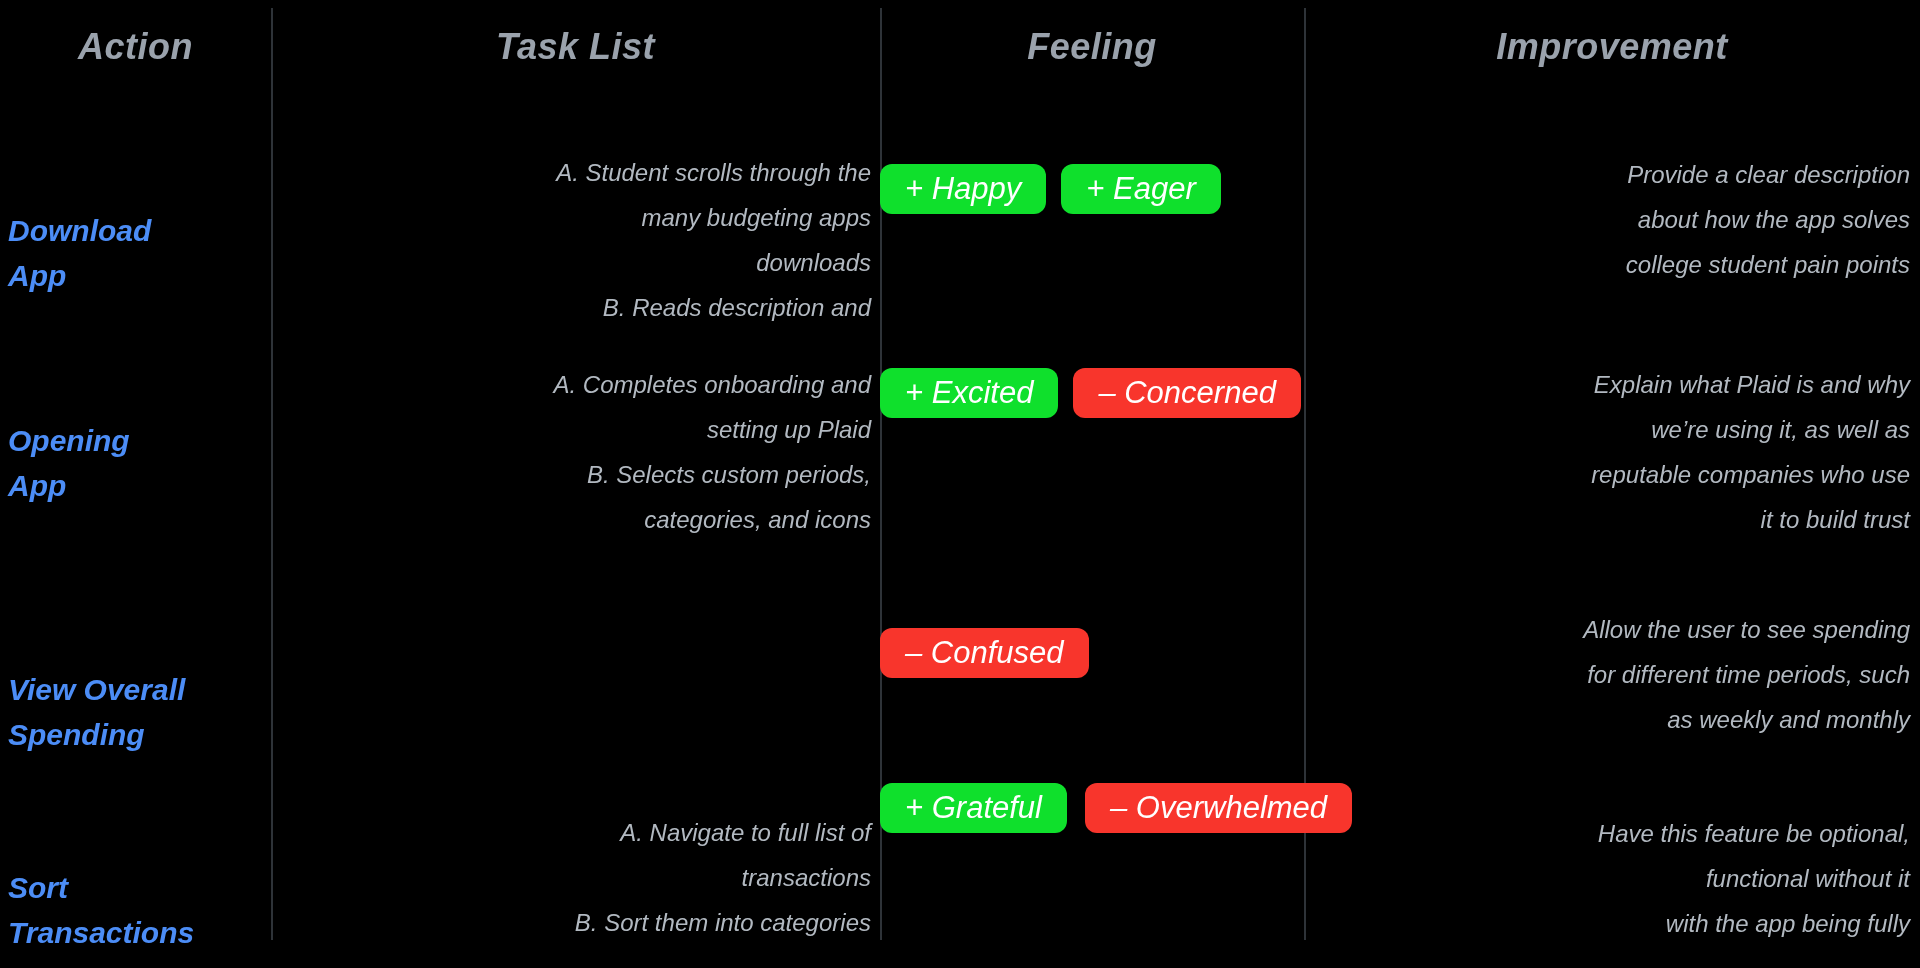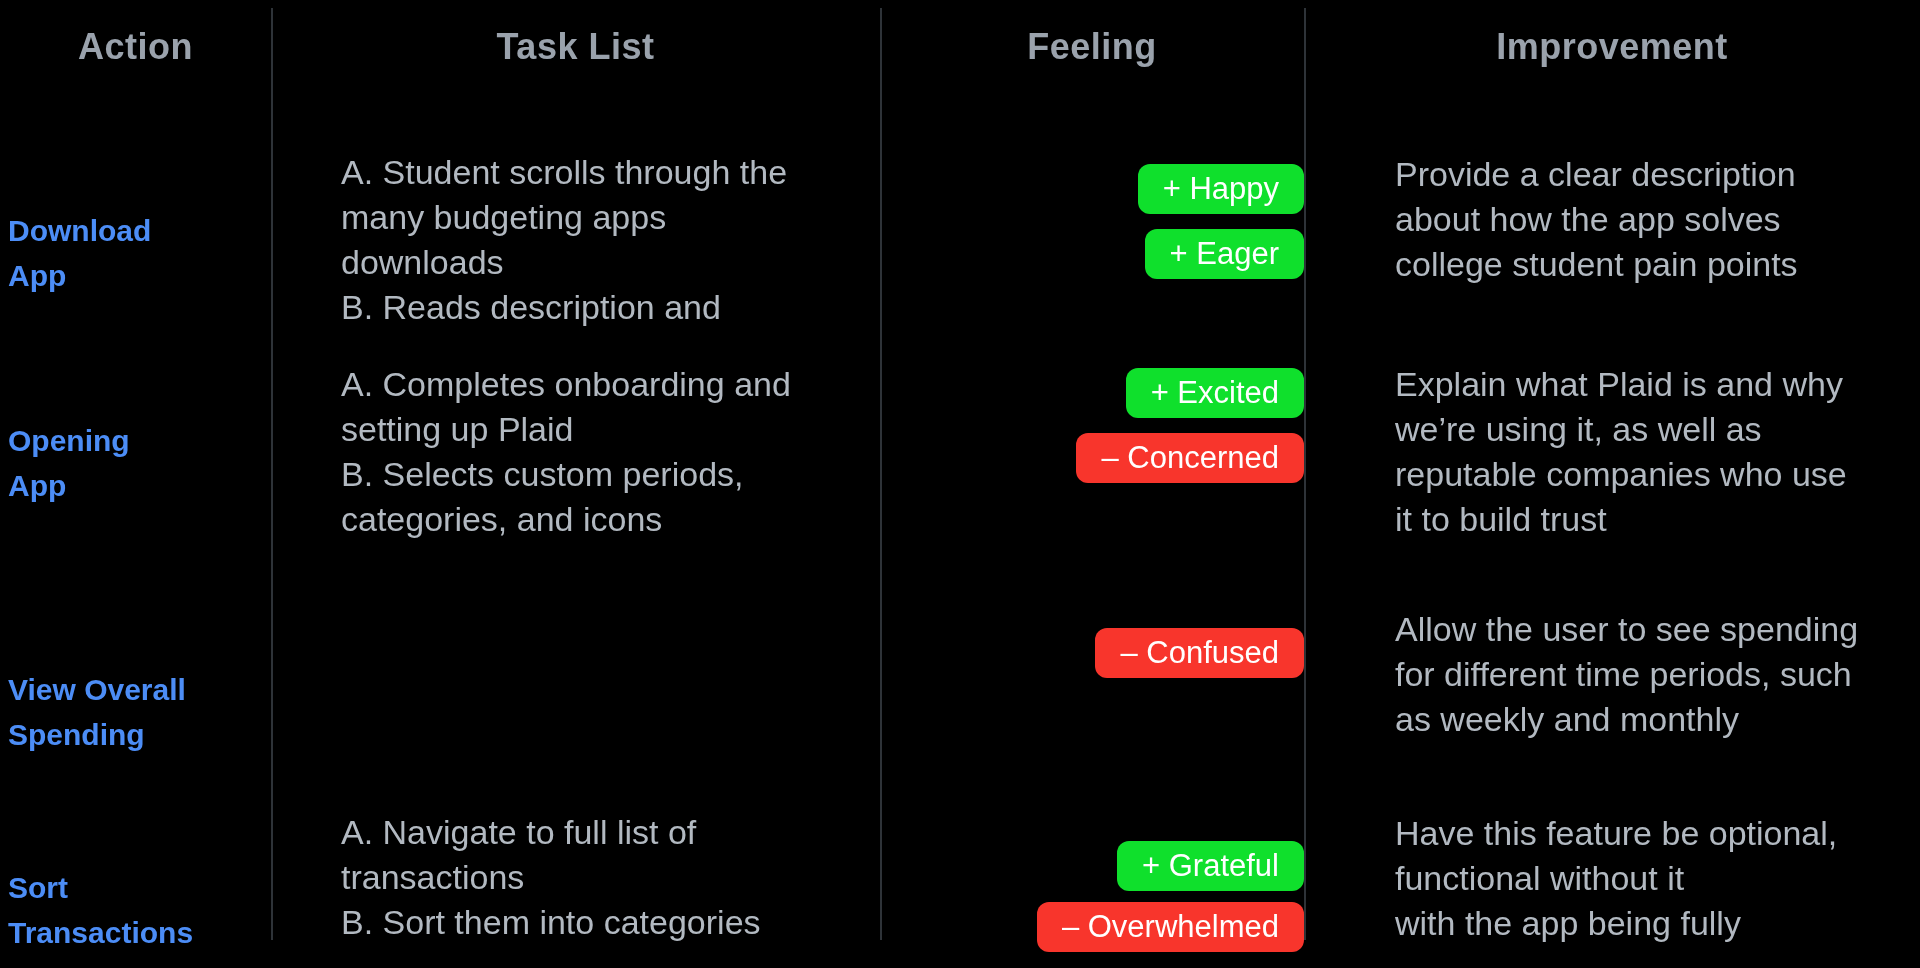--- a/index.html
+++ b/index.html
@@ -7,20 +7,21 @@
     padding: 0;
     background: #000000;
     font-family: "Liberation Sans", sans-serif;
   }
   .canvas {
     position: relative;
     width: 1920px;
     height: 968px;
     background: var(--bg, #000);
     overflow: hidden;
+    font-style: italic;
   }
   .divider {
     position: absolute;
     top: 8px;
     width: 2px;
     height: 932px;
     background: var(--divider, #2e3338);
   }
   .col-header {
     position: absolute;
@@ -36,33 +37,34 @@
     left: 8px;
     width: 255px;
     font-size: 30px;
     font-weight: 700;
     line-height: 45px;
     color: var(--action-text, #4c8df6);
     margin-top: 45px;
   }
   .task-cell, .improvement-cell {
     position: absolute;
-    font-size: 34px;
+    font-size: 24px;
     font-weight: 400;
     line-height: 45px;
     color: var(--body-text, #b2b9c1);
+    text-align: right;
   }
   .task-cell { left: 341px; width: 530px; }
   .improvement-cell { left: 1395px; width: 515px; }
   .feeling-cell {
     position: absolute;
     left: 880px;
     width: 424px;
     display: flex;
-    flex-direction: column;
+    flex-direction: row;
     align-items: flex-end;
     gap: 15px;
   }
   .badge {
     display: inline-block;
     padding: 8px 25px;
     border-radius: 12px;
     font-size: 31px;
     font-weight: 500;
     line-height: 1.1;
@@ -143,21 +145,21 @@
 
   <div class="action-cell" style="top:820px">
     <span class="line">Sort</span>
     <span class="line">Transactions</span>
   </div>
   <div class="task-cell" style="top:810px">
     <span class="line">A. Navigate to full list of</span>
     <span class="line">transactions</span>
     <span class="line">B. Sort them into categories</span>
   </div>
-  <div class="feeling-cell" style="top:841px;gap:11px">
+  <div class="feeling-cell" style="top:783px;gap:18px">
     <span class="badge" data-type="positive">+ Grateful</span>
     <span class="badge" data-type="negative">– Overwhelmed</span>
   </div>
   <div class="improvement-cell" style="top:811px">
     <span class="line">Have this feature be optional,</span>
     <span class="line">functional without it</span>
     <span class="line">with the app being fully</span>
   </div>
 
 </div>

